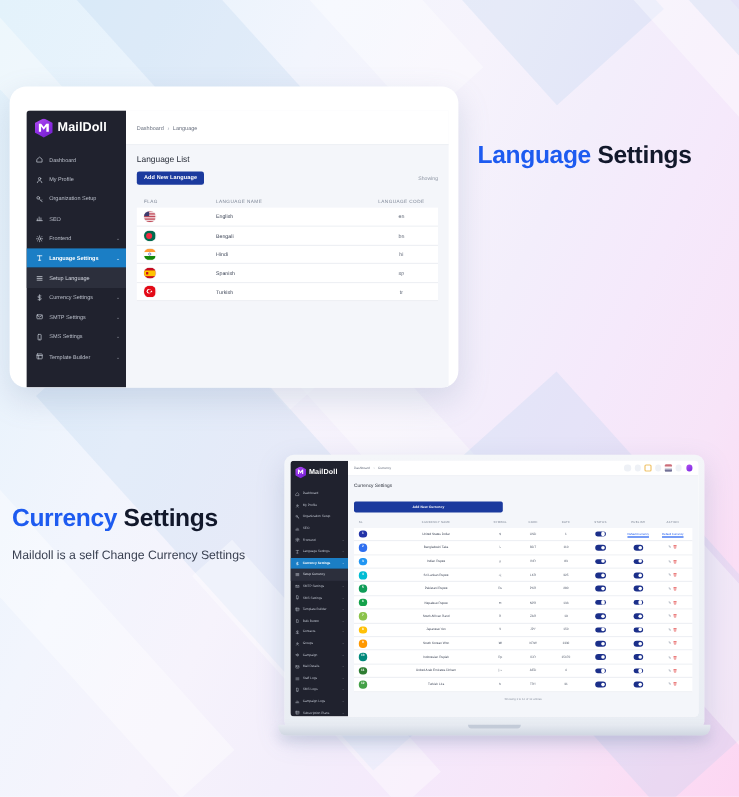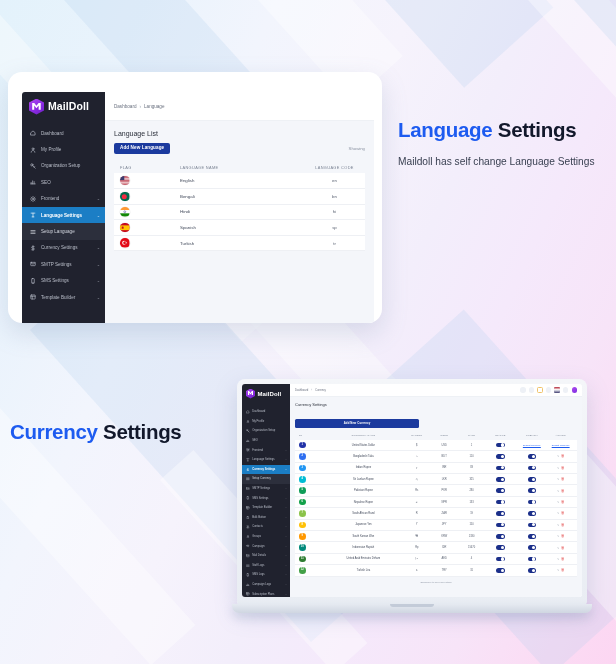--- a/index.html
+++ b/index.html
@@ -508,27 +508,27 @@
         </div>
       </div>
     </div>
   </div>
 </div>
 
 <div id="language-copy">
   <div class="headline">
     <span class="hl">Language</span><span> Settings</span>
   </div>
-  <div class="subcopy">Maildoll has self change Language Settings</div>
 </div>
 
 <div id="currency-copy">
   <div class="headline">
     <span class="hl">Currency</span><span> Settings</span>
   </div>
+  <div class="subcopy">Maildoll is a self Change Currency Settings</div>
 </div>
 
 <div id="laptop">
   <div class="laptop-bezel"></div>
   <div class="laptop-base"></div>
 
   <div id="cur-shot">
     <div class="sidebar sm">
       <div class="brand">
         <span class="logo-hex"></span>

